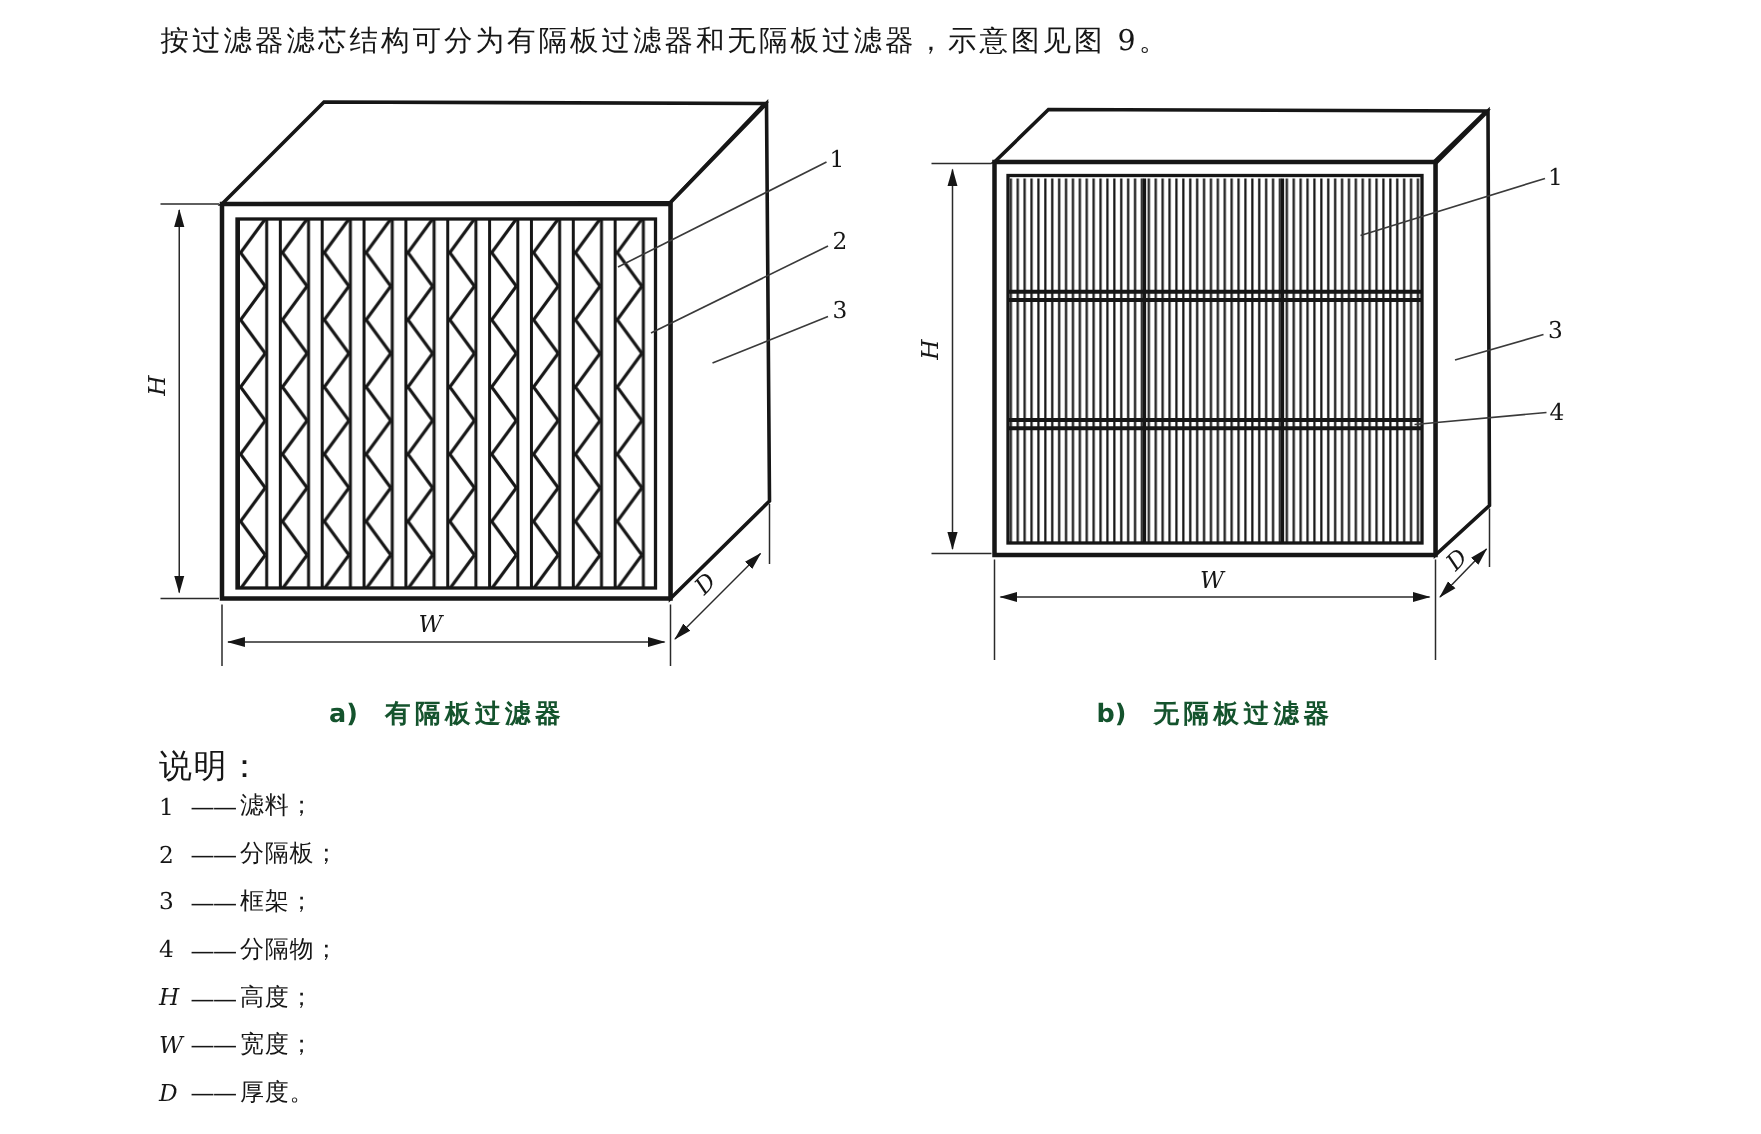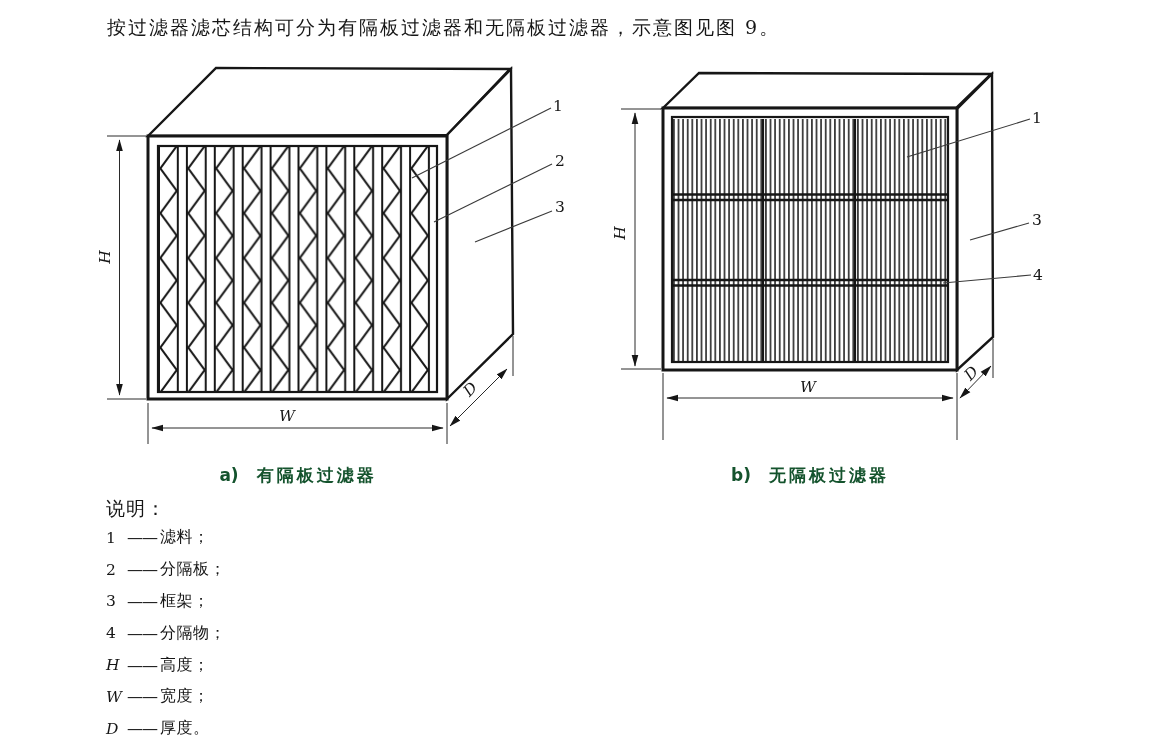--- a/index.html
+++ b/index.html
@@ -21,21 +21,21 @@
   .caption{
     position:absolute;top:464px;height:22px;
     font-family:"DejaVu Sans","Liberation Sans",sans-serif;
     font-weight:bold;font-size:17px;letter-spacing:3px;
     text-align:center;white-space:nowrap;color:#14532d;
   }
   .caption .prefix{letter-spacing:0;margin-right:18px;}
   #caption-a{left:148px;width:300px;}
   #caption-b{left:663px;width:294px;}
   .legend{position:absolute;left:106px;top:496px;}
-  .legend-title{font-size:19px;height:26px;letter-spacing:1px;}
+  .legend-title{font-size:22px;height:26px;letter-spacing:1px;}
   .legend-row{height:31.8px;display:flex;align-items:center;font-size:16px;}
   .legend-row .key{
     display:inline-block;width:21px;font-size:15.5px;
     font-family:"DejaVu Serif","Liberation Serif",serif;
   }
   .legend-row.letter .key{font-style:italic;}
   .legend-row .dash{letter-spacing:-1px;margin-right:3px;white-space:nowrap;}
   .legend-row .lab{letter-spacing:0.5px;white-space:nowrap;}
 </style>
 </head>

